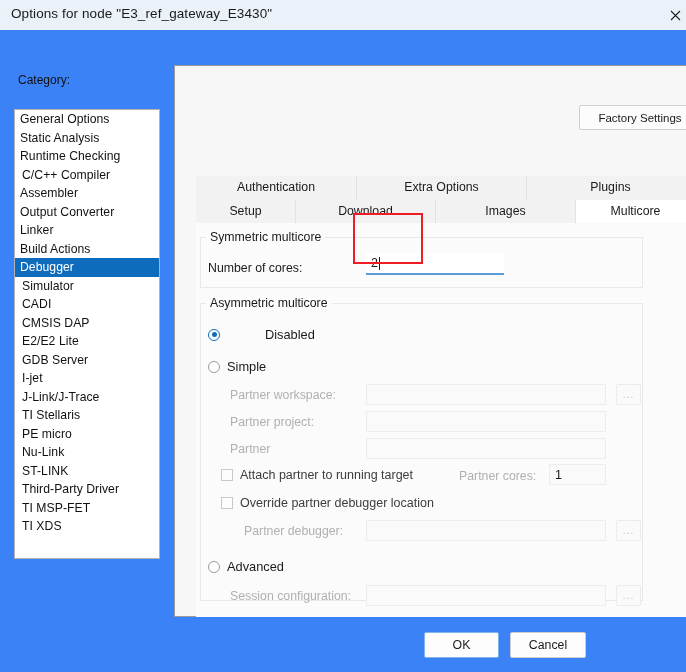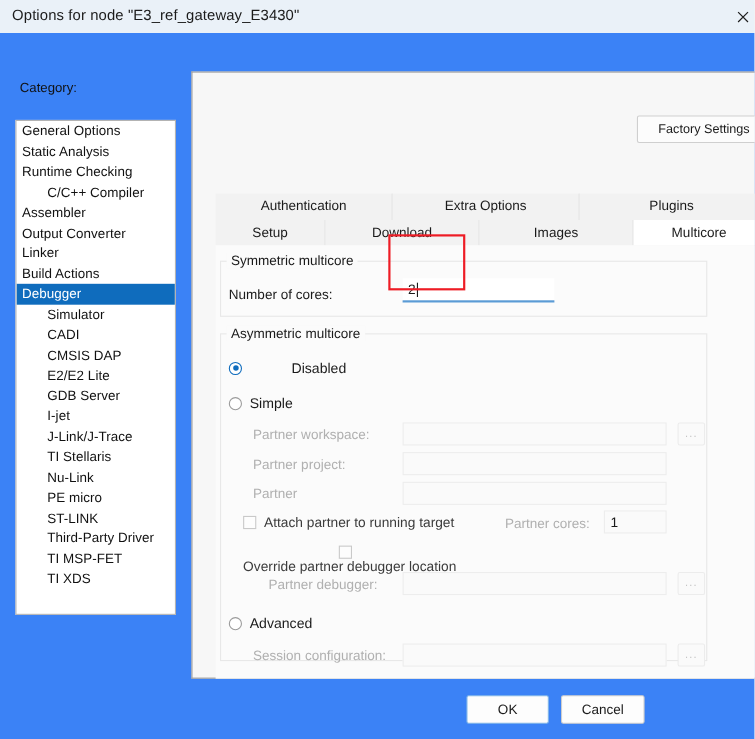--- a/index.html
+++ b/index.html
@@ -71,21 +71,21 @@
   }
   .cat-item {
     height: 18.5px;
     line-height: 18.5px;
     padding-left: 5px;
     font-size: 12.2px;
     color: #111;
     white-space: nowrap;
     letter-spacing: 0.05px;
   }
-  .cat-item.indent { padding-left: 28px; }
+  .cat-item.indent { padding-left: 7px; }
   .cat-item.selected {
     background: #0f6cbd;
     color: #ffffff;
   }
 
   
   .right-panel {
     position: absolute;
     left: 174px; top: 35px;
     width: 520px; height: 552px;
@@ -328,22 +328,22 @@
       <div class="cat-item">Build Actions</div>
       <div class="cat-item selected">Debugger</div>
       <div class="cat-item indent">Simulator</div>
       <div class="cat-item indent">CADI</div>
       <div class="cat-item indent">CMSIS DAP</div>
       <div class="cat-item indent">E2/E2 Lite</div>
       <div class="cat-item indent">GDB Server</div>
       <div class="cat-item indent">I-jet</div>
       <div class="cat-item indent">J-Link/J-Trace</div>
       <div class="cat-item indent">TI Stellaris</div>
+      <div class="cat-item indent">PE micro</div>
       <div class="cat-item indent">Nu-Link</div>
-      <div class="cat-item indent">PE micro</div>
       <div class="cat-item indent">ST-LINK</div>
       <div class="cat-item indent">Third-Party Driver</div>
       <div class="cat-item indent">TI MSP-FET</div>
       <div class="cat-item indent">TI XDS</div>
     </div>
 
   <div class="right-panel">
 
     <div class="factory-btn">Factory Settings</div>
 
@@ -403,21 +403,21 @@
 
       <div class="check-row" style="left:25px; top:245px;">
         <span class="checkbox"></span>
         <span class="check-label">Attach partner to running target</span>
       </div>
       <div class="fieldlabel dim" style="left:263px; top:246px;">Partner cores:</div>
       <div class="textinput disabled" style="left:353px; top:241px; width:57px; height:21px;">
         <span>1</span>
       </div>
 
-      <div class="check-row" style="left:25px; top:273px;flex-direction:column;">
+      <div class="check-row" style="left:25px; top:273px;">
         <span class="checkbox"></span>
         <span class="check-label">Override partner debugger location</span>
       </div>
 
       <div class="fieldlabel dim" style="left:48px; top:301px;">Partner debugger:</div>
       <div class="textinput disabled" style="left:170px; top:297px; width:240px; height:21px;">
         <span></span>
       </div>
       <div class="browse-btn" style="left:420px; top:297px;">...</div>
 

